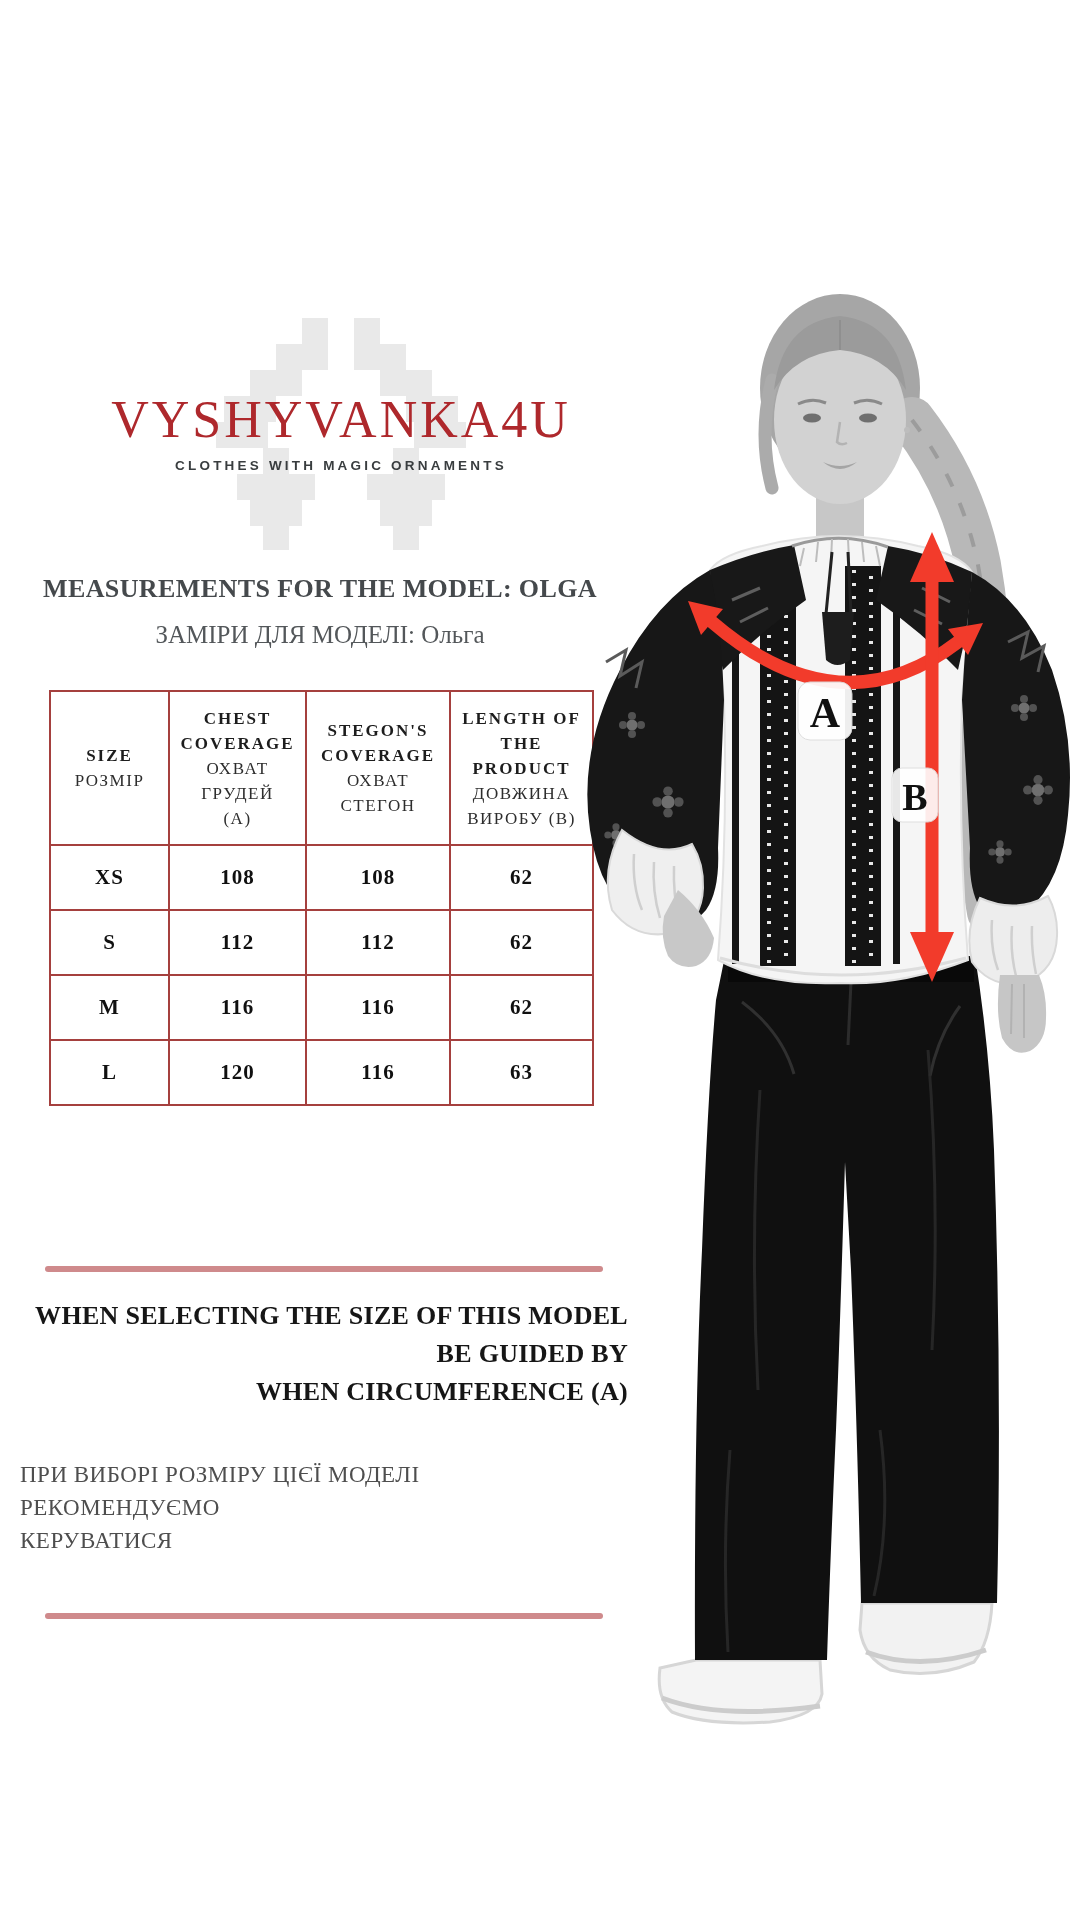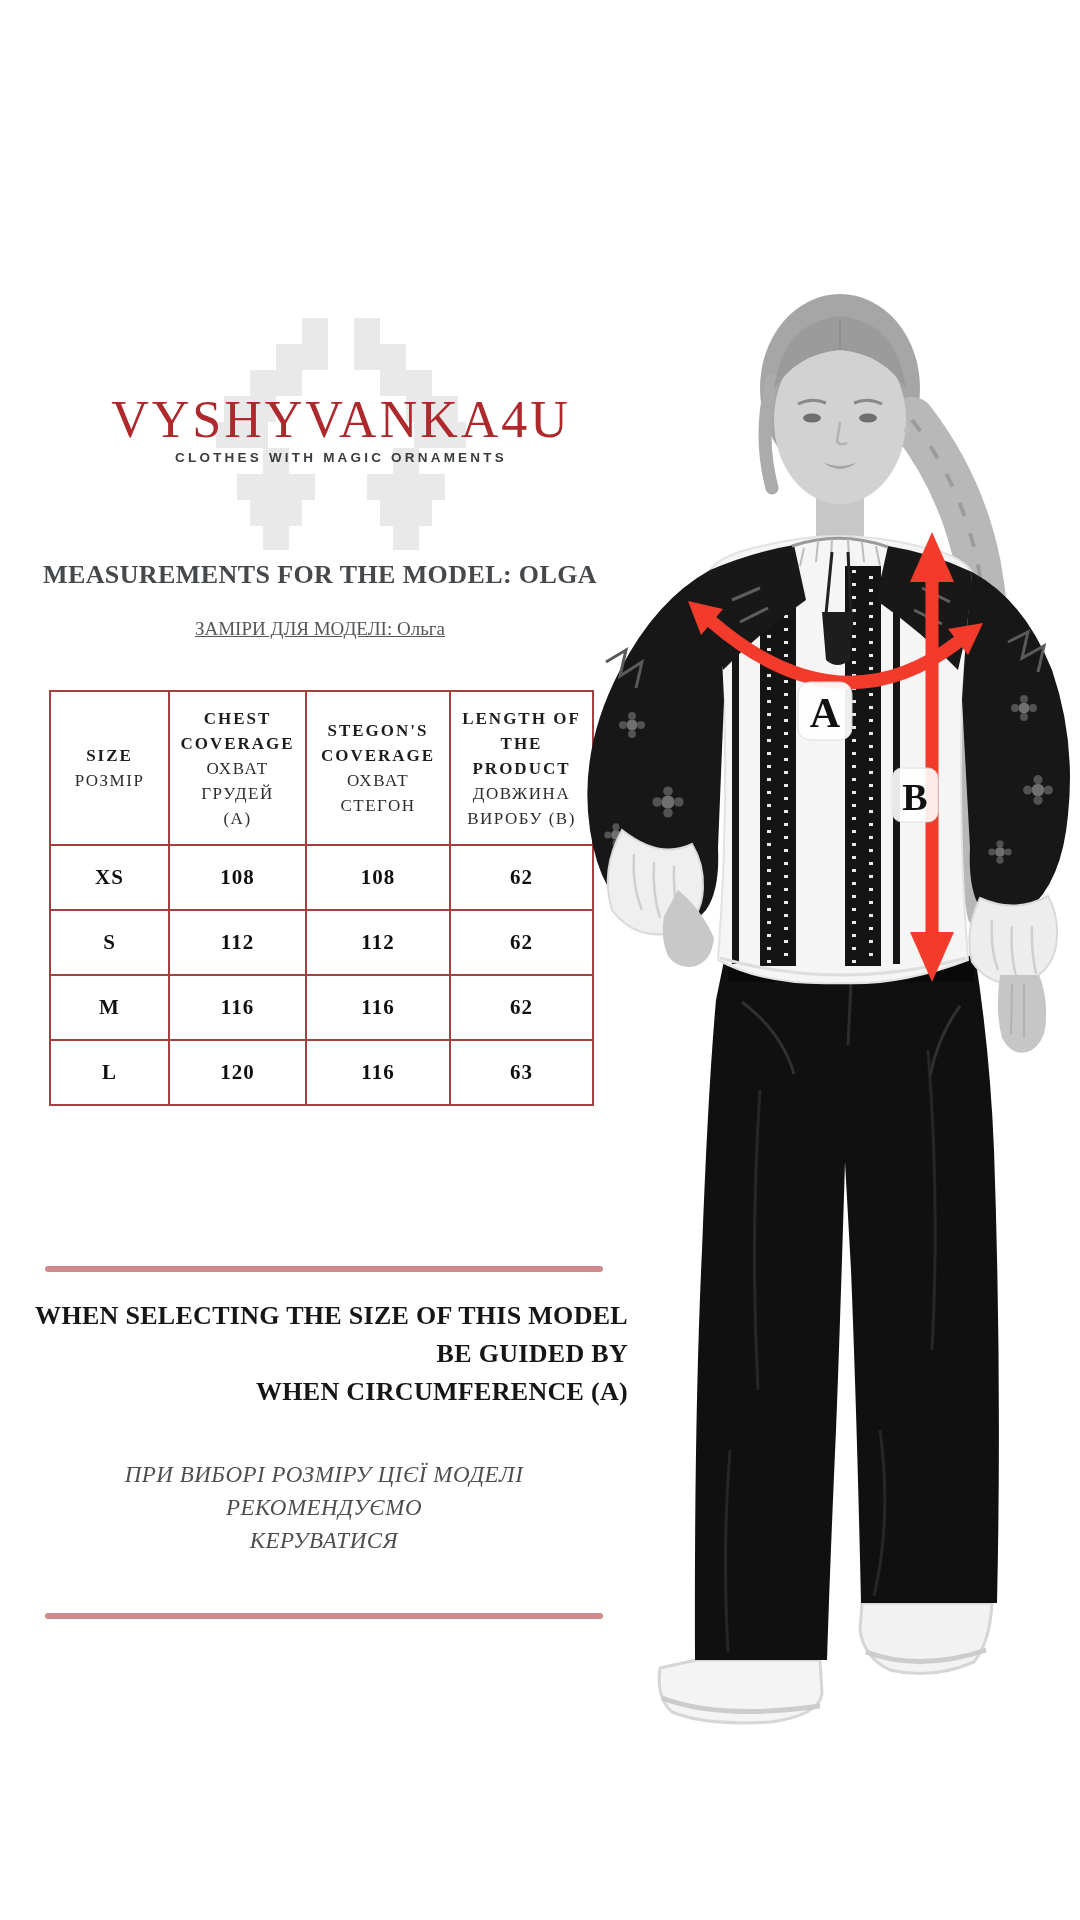--- a/index.html
+++ b/index.html
@@ -9,28 +9,28 @@
   }
 
   
   .ornament{position:absolute;left:216px;top:318px;width:250px;height:232px;}
   .logo-wrap{position:absolute;left:96px;top:392px;width:490px;text-align:center;}
   .logo-text{
     font-size:52px;letter-spacing:3px;color:#ae282c;font-weight:400;
     font-family:"Liberation Serif",serif;line-height:56px;white-space:nowrap;
   }
   .tagline{
-    margin-top:2px;font-family:"Liberation Sans",sans-serif;font-weight:700;
+    margin-top:10px;font-family:"Liberation Sans",sans-serif;font-weight:700;
     font-size:13.5px;letter-spacing:3.2px;color:#393d3f;white-space:nowrap;
   }
 
   
-  .title-block{position:absolute;left:20px;top:560px;width:600px;text-align:center;}
+  .title-block{position:absolute;left:20px;top:574px;width:600px;text-align:center;}
   .title-en{font-size:26px;font-weight:bold;color:#45494c;letter-spacing:.4px;}
-  .title-ua{margin-top:28px;font-size:19px;color:#53575a;text-decoration:underline;}
+  .title-ua{margin-top:17px;font-size:25px;color:#53575a;}
 
   
   .size-table{
     position:absolute;left:49px;top:690px;border-collapse:collapse;background:#fff;
     table-layout:fixed;
   }
   .size-table th,.size-table td{
     border:2.5px solid #a5403e;text-align:center;vertical-align:middle;padding:2px 6px;
   }
   .size-table th{height:148px;font-weight:normal;}
@@ -39,22 +39,22 @@
   .h-ua{display:block;font-weight:normal;font-size:17px;letter-spacing:1.5px;color:#2d2d2d;line-height:25px;}
   .cell-val{font-weight:bold;font-size:21px;letter-spacing:1px;color:#101010;}
 
   
   .divider{position:absolute;left:45px;width:558px;height:6px;background:#cf8a8c;border-radius:3px;}
   .rec-en{
     position:absolute;left:20px;top:1297px;width:608px;text-align:right;
     font-size:26px;font-weight:bold;color:#161616;line-height:38px;letter-spacing:.3px;
   }
   .rec-ua{
-    position:absolute;left:20px;top:1458px;width:608px;text-align:center;
-    font-size:23px;color:#4e4e4e;line-height:33px;letter-spacing:.5px;font-style:italic;
+    position:absolute;left:20px;top:1458px;width:608px;text-align:left;
+    font-size:23px;color:#4e4e4e;line-height:33px;letter-spacing:.5px;
   }
 
   .model-photo{position:absolute;left:560px;top:270px;width:520px;height:1460px;}
 </style>
 </head>
 <body>
 
 <svg class="ornament" viewBox="0 0 250 232" aria-hidden="true">
   <g fill="#e9e9e9">
 

